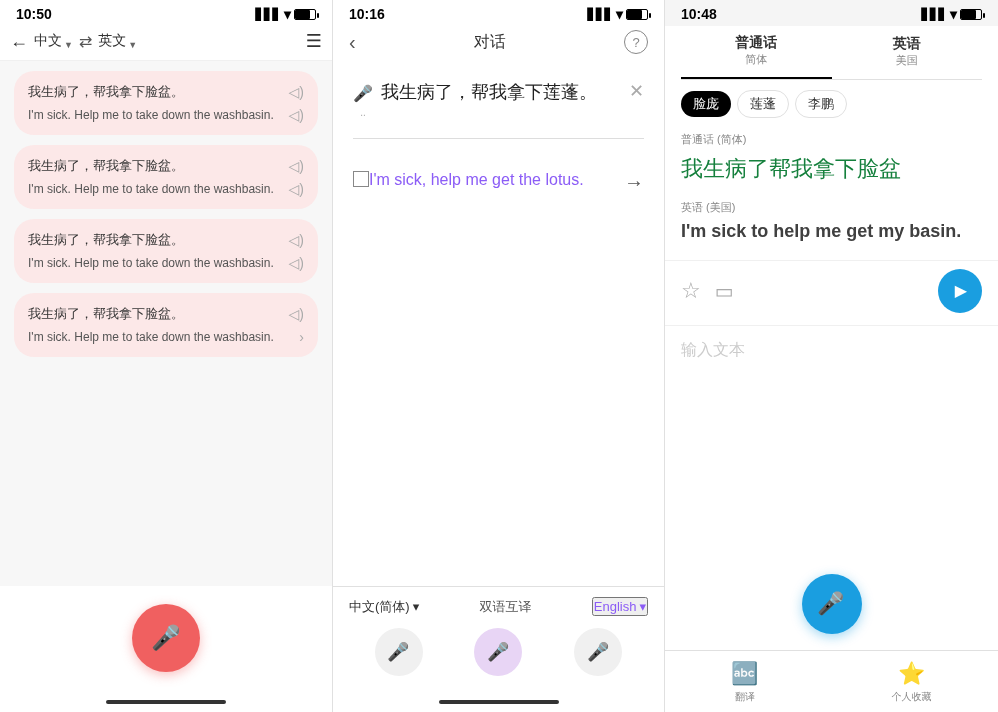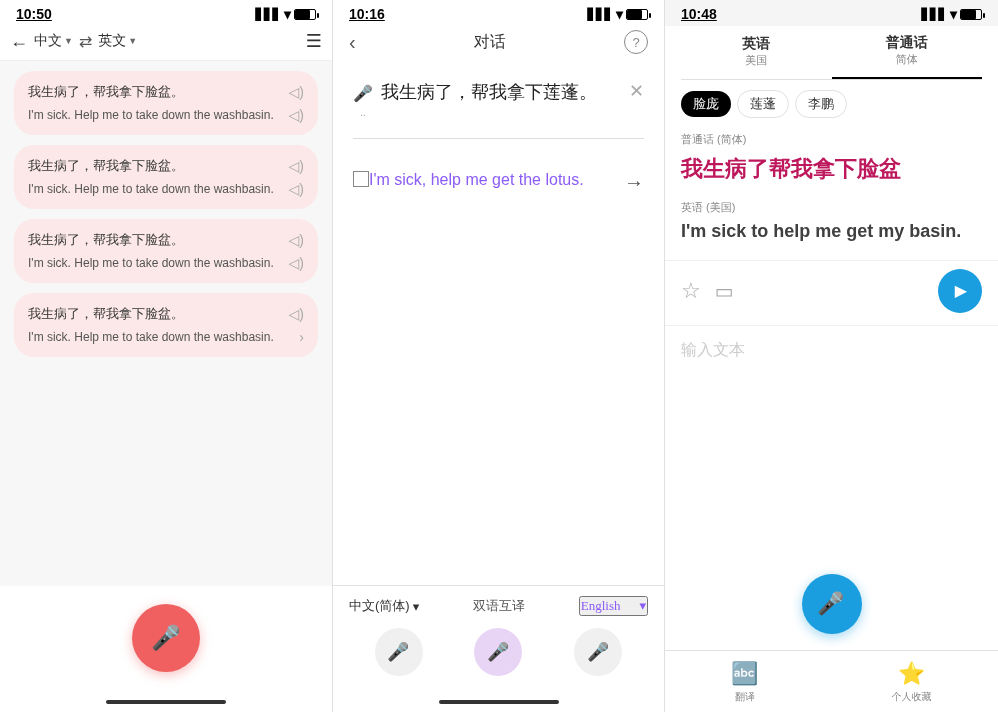--- a/index.html
+++ b/index.html
@@ -25,41 +25,41 @@
     .panel-3 { width: 333px; border-right: none; }
 
     .status-bar {
       display: flex;
       justify-content: space-between;
       align-items: center;
       padding: 6px 16px 4px;
       font-size: 13px;
       font-weight: 600;
     }
-    .status-bar .time { font-weight: 700; font-size: 14px; text-decoration: underline; }
+    .status-bar .time { font-weight: 700; font-size: 14px; }
     .battery-icon { width: 22px; height: 11px; border: 1.5px solid #000; border-radius: 2px; position: relative; display: inline-block; }
     .battery-icon::after { content: ''; position: absolute; right: -4px; top: 3px; width: 2px; height: 5px; background: #000; border-radius: 1px; }
     .battery-fill { width: 75%; height: 100%; background: #000; border-radius: 1px; }
 
     
     .nav-bar {
       display: flex;
       align-items: center;
       padding: 4px 10px 8px;
       gap: 6px;
       border-bottom: 1px solid #f0f0f0;
     }
     .nav-btn {
       background: none; border: none; cursor: pointer;
       font-size: 16px; color: #333;
       display: flex; align-items: center; gap: 2px;
     }
     .nav-lang {
       font-size: 14px; font-weight: 500; color: #333;
-      display: flex; align-items: center; gap: 2px;
+      display: flex; align-items: flex-end; gap: 2px;
     }
     .nav-arrow { font-size: 9px; color: #666; }
     .nav-spacer { flex: 1; }
     .swap-icon { font-size: 16px; color: #555; }
 
     
     .conv-list {
       flex: 1;
       overflow-y: auto;
       padding: 10px 14px;
@@ -167,21 +167,21 @@
     }
     .p2-lang-row {
       display: flex; align-items: center; justify-content: space-between;
       margin-bottom: 12px;
     }
     .p2-lang-btn {
       font-size: 13px; color: #333; background: none; border: none; cursor: pointer;
       display: flex; align-items: center; gap: 3px;
     }
     .p2-bilingual { font-size: 13px; color: #555; }
-    .p2-lang-en { font-size: 13px; color: #8b5cf6; display: flex; align-items: center; gap: 19px; cursor: pointer; font-family: Liberation Serif, serif; }
+    .p2-lang-en { font-size: 13px; color: #8b5cf6; display: flex; align-items: center; gap: 3px; cursor: pointer; }
 
     .p2-mic-row {
       display: flex; justify-content: space-around; align-items: center;
       padding-bottom: 16px;
     }
     .mic-btn-small {
       width: 48px; height: 48px; border-radius: 50%;
       background: #f0f0f0; border: none; cursor: pointer;
       display: flex; align-items: center; justify-content: center;
     }
@@ -219,21 +219,21 @@
       font-size: 13px; cursor: pointer; border: none;
     }
     .voice-chip-light {
       background: #fff; color: #333;
       border-radius: 16px; padding: 4px 12px;
       font-size: 13px; cursor: pointer; border: 1px solid #e0e0e0;
     }
 
     .p3-source-lang { font-size: 11px; color: #888; padding: 4px 16px; }
     .p3-zh-text {
-      font-size: 22px; font-weight: 700; color: #be185d;
+      font-size: 22px; font-weight: 400; color: #15803d;
       padding: 4px 16px 12px;
       line-height: 1.3;
     }
     .p3-target-lang { font-size: 11px; color: #888; padding: 4px 16px 0; }
     .p3-en-text {
       font-size: 18px; font-weight: 600; color: #404040;
       padding: 4px 16px 16px;
       line-height: 1.4;
     }
 
@@ -458,27 +458,27 @@
     <div class="status-right">
       <span style="font-size:11px;">▋▋▋</span>
       <span style="font-size:14px;">▾</span>
       <div class="battery-icon">
         <div class="battery-fill"></div>
       </div>
     </div>
   </div>
 
   <div class="p3-lang-tabs">
+    <button class="p3-tab active">
+      <div class="p3-tab-title">普通话</div>
+      <div class="p3-tab-sub">简体</div>
+    </button>
     <button class="p3-tab">
       <div class="p3-tab-title">英语</div>
       <div class="p3-tab-sub">美国</div>
-    </button>
-    <button class="p3-tab active">
-      <div class="p3-tab-title">普通话</div>
-      <div class="p3-tab-sub">简体</div>
     </button>
   </div>
 
   <div class="p3-voice-chips">
     <button class="voice-chip">脸庞</button>
     <button class="voice-chip-light">莲蓬</button>
     <button class="voice-chip-light">李鹏</button>
   </div>
 
   <div class="p3-source-lang">普通话 (简体)</div>

